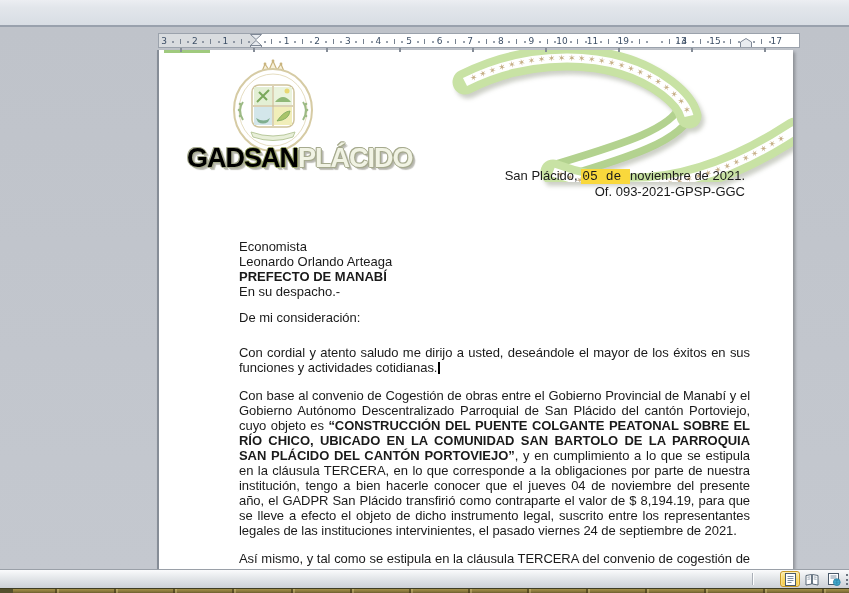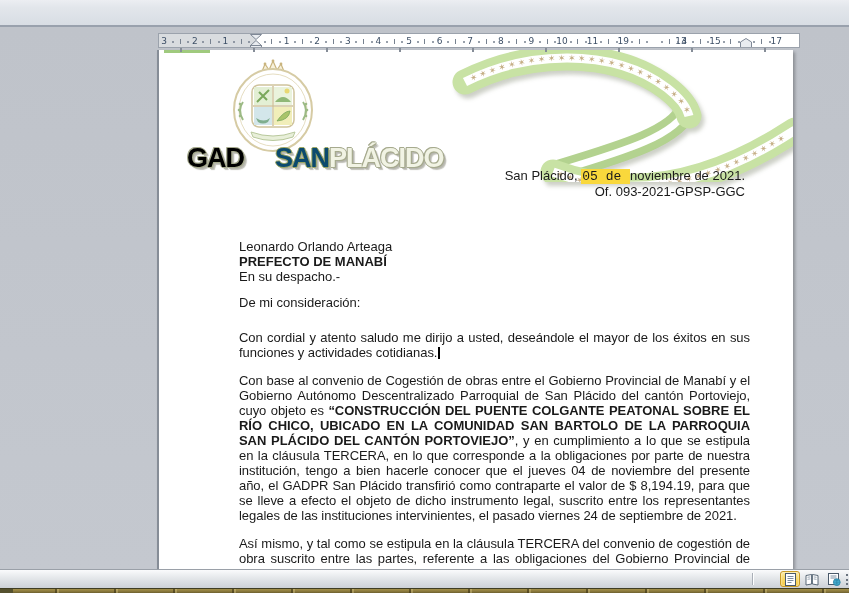--- a/index.html
+++ b/index.html
@@ -34,23 +34,23 @@
   .green-sliver{position:absolute;left:5px;top:0;width:46px;height:3px;background:#a0ca7e;}
 
   
   .coat{position:absolute;left:62px;top:8px;}
   .wordmark{position:absolute;left:28px;top:93px;font-weight:bold;font-size:27px;
     letter-spacing:-1px;white-space:nowrap;
     font-family:"Liberation Sans",sans-serif;}
   .wm-gad{color:#000000;
     text-shadow:-1px 0 0 #a6aa8e,1px 0 0 #a6aa8e,0 -1px 0 #a6aa8e,0 1px 0 #a6aa8e,
       -1px -1px 0 #a6aa8e,1px 1px 0 #a6aa8e,2px 2px 0 #b6b6ae,3px 3px 1px #c2c2ba;}
-  .wm-san{color:#0c4a6e;
+  .wm-san{color:#000000;
     text-shadow:-1px 0 0 #9aa664,1px 0 0 #9aa664,0 -1px 0 #9aa664,0 1px 0 #9aa664,
-      2px 2px 0 #b6b6ae,3px 3px 1px #c2c2ba;margin-left:31px;}
+      2px 2px 0 #b6b6ae,3px 3px 1px #c2c2ba;}
   .wm-pla{color:#f1f3e4;
     text-shadow:-1px 0 0 #a6aa8e,1px 0 0 #a6aa8e,0 -1px 0 #a6aa8e,0 1px 0 #a6aa8e,
       -1px -1px 0 #a6aa8e,1px 1px 0 #a6aa8e,2px 2px 0 #b6b6ae,3px 3px 1px #c2c2ba;}
 
   .ribbon-svg{position:absolute;left:290px;top:0;
     filter:drop-shadow(3px 4px 2px rgba(90,100,70,.30));}
 
   
   .doc-text{color:#1a1a1a;font-size:13px;line-height:15px;}
   .date-block{position:absolute;right:48px;top:118px;text-align:right;white-space:nowrap;}
@@ -259,20 +259,21 @@
         <span class="wm-gad">GAD</span><span class="wm-san">SAN</span><span class="wm-pla">PLÁCIDO</span>
       </div>
 
       <div class="date-block doc-text">
         <div><span>San Plácido, </span><span class="hl" style="background: rgb(249, 216, 60); font-family: Liberation Mono, monospace;">05 de </span><span>noviembre de 2021.</span></div>
         <div>Of. 093-2021-GPSP-GGC</div>
       </div>
 
       <div class="content-col doc-text">
         <div class="recipient">
+            <div>Economista</div>
             <div>Leonardo Orlando Arteaga</div>
             <div class="bold-line">PREFECTO DE MANABÍ</div>
             <div>En su despacho.-</div>
           </div>
         <div class="salutation">De mi consideración:</div>
         <div>
             <div class="para"><span>Con cordial y atento saludo me dirijo a usted, deseándole el mayor de los éxitos en sus funciones y actividades cotidianas.</span><span class="caret"></span></div>
             <div class="para"><span>Con base al convenio de Cogestión de obras entre el Gobierno Provincial de Manabí y el Gobierno Autónomo Descentralizado Parroquial de San Plácido del cantón Portoviejo, cuyo objeto es </span><span class="b">“CONSTRUCCIÓN DEL PUENTE COLGANTE PEATONAL SOBRE EL RÍO CHICO, UBICADO EN LA COMUNIDAD SAN BARTOLO DE LA PARROQUIA SAN PLÁCIDO DEL CANTÓN PORTOVIEJO”</span><span>, y en cumplimiento a lo que se estipula en la cláusula TERCERA, en lo que corresponde a la obligaciones por parte de nuestra institución, tengo a bien hacerle conocer que el jueves 04 de noviembre del presente año, el GADPR San Plácido transfirió como contraparte el valor de $ 8,194.19, para que se lleve a efecto el objeto de dicho instrumento legal, suscrito entre los representantes legales de las instituciones intervinientes, el pasado viernes 24 de septiembre de 2021.</span></div>
             <div class="para"><span>Así mismo, y tal como se estipula en la cláusula TERCERA del convenio de cogestión de obra suscrito entre las partes, referente a las obligaciones del Gobierno Provincial de Manabí, solicito que se proceda a dar inicio al proceso de contratación para la ejecución de la obra </span></div>
           </div>

